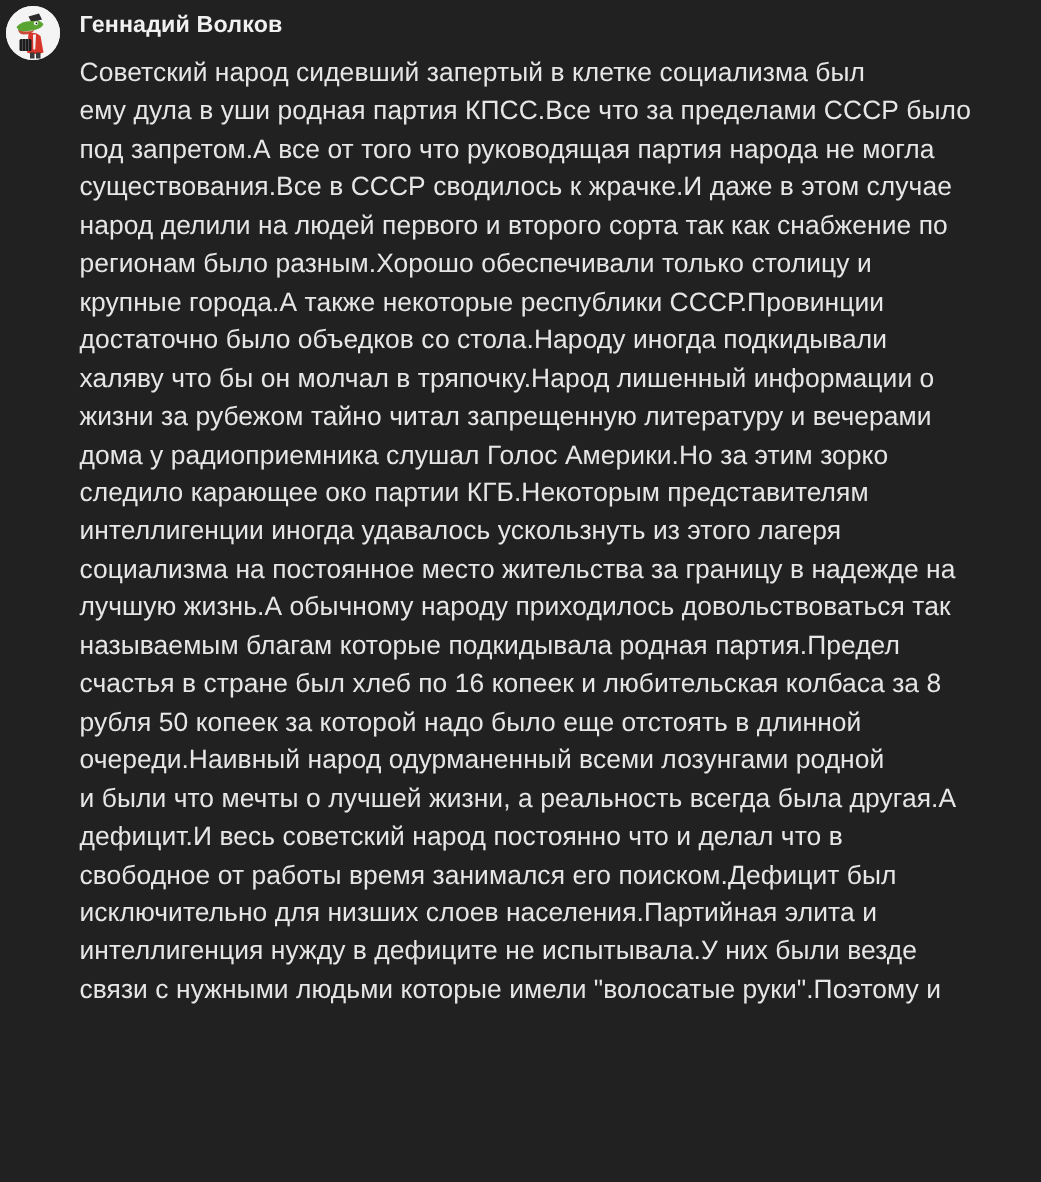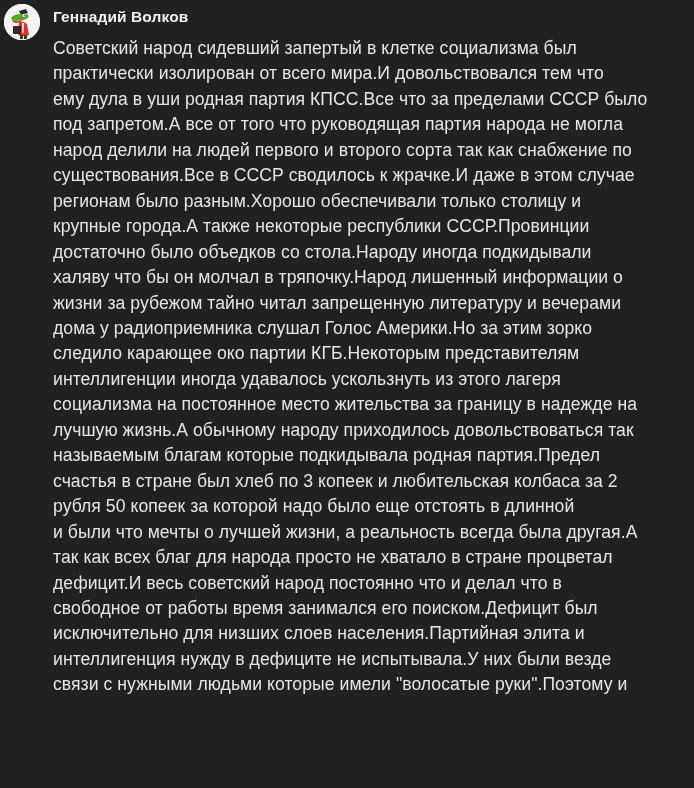--- a/index.html
+++ b/index.html
@@ -80,40 +80,39 @@
 
       <rect x="16" y="31" width="3" height="4" fill="#3a3a3a"></rect>
       <rect x="20" y="31" width="3" height="4" fill="#3a3a3a"></rect>
     </svg>
   </div>
 
   <div class="author">Геннадий Волков</div>
 
   <div class="body-text">
     <span class="line">Советский народ сидевший запертый в клетке социализма был</span>
-    <span class="line">практически изолирован от всего мира.И довольствовался тем что</span>
     <span class="line">ему дула в уши родная партия КПСС.Все что за пределами СССР было</span>
     <span class="line">под запретом.А все от того что руководящая партия народа не могла</span>
+    <span class="line">существования.Все в СССР сводилось к жрачке.И даже в этом случае</span>
     <span class="line">народ делили на людей первого и второго сорта так как снабжение по</span>
-    <span class="line">существования.Все в СССР сводилось к жрачке.И даже в этом случае</span>
     <span class="line">регионам было разным.Хорошо обеспечивали только столицу и</span>
     <span class="line">крупные города.А также некоторые республики СССР.Провинции</span>
     <span class="line">достаточно было объедков со стола.Народу иногда подкидывали</span>
     <span class="line">халяву что бы он молчал в тряпочку.Народ лишенный информации о</span>
     <span class="line">жизни за рубежом тайно читал запрещенную литературу и вечерами</span>
     <span class="line">дома у радиоприемника слушал Голос Америки.Но за этим зорко</span>
     <span class="line">следило карающее око партии КГБ.Некоторым представителям</span>
     <span class="line">интеллигенции иногда удавалось ускользнуть из этого лагеря</span>
     <span class="line">социализма на постоянное место жительства за границу в надежде на</span>
     <span class="line">лучшую жизнь.А обычному народу приходилось довольствоваться так</span>
     <span class="line">называемым благам которые подкидывала родная партия.Предел</span>
-    <span class="line">счастья в стране был хлеб по 3 копеек и любительская колбаса за 2</span>
+    <span class="line">счастья в стране был хлеб по 16 копеек и любительская колбаса за 8</span>
     <span class="line">рубля 50 копеек за которой надо было еще отстоять в длинной</span>
+    <span class="line">очереди.Наивный народ одурманенный всеми лозунгами родной</span>
     <span class="line">и были что мечты о лучшей жизни, а реальность всегда была другая.А</span>
-    <span class="line">так как всех благ для народа просто не хватало в стране процветал</span>
     <span class="line">дефицит.И весь советский народ постоянно что и делал что в</span>
     <span class="line">свободное от работы время занимался его поиском.Дефицит был</span>
     <span class="line">исключительно для низших слоев населения.Партийная элита и</span>
     <span class="line">интеллигенция нужду в дефиците не испытывала.У них были везде</span>
     <span class="line">связи с нужными людьми которые имели "волосатые руки".Поэтому и</span>
 
   </div>
 </div>
 
 </body></html>

